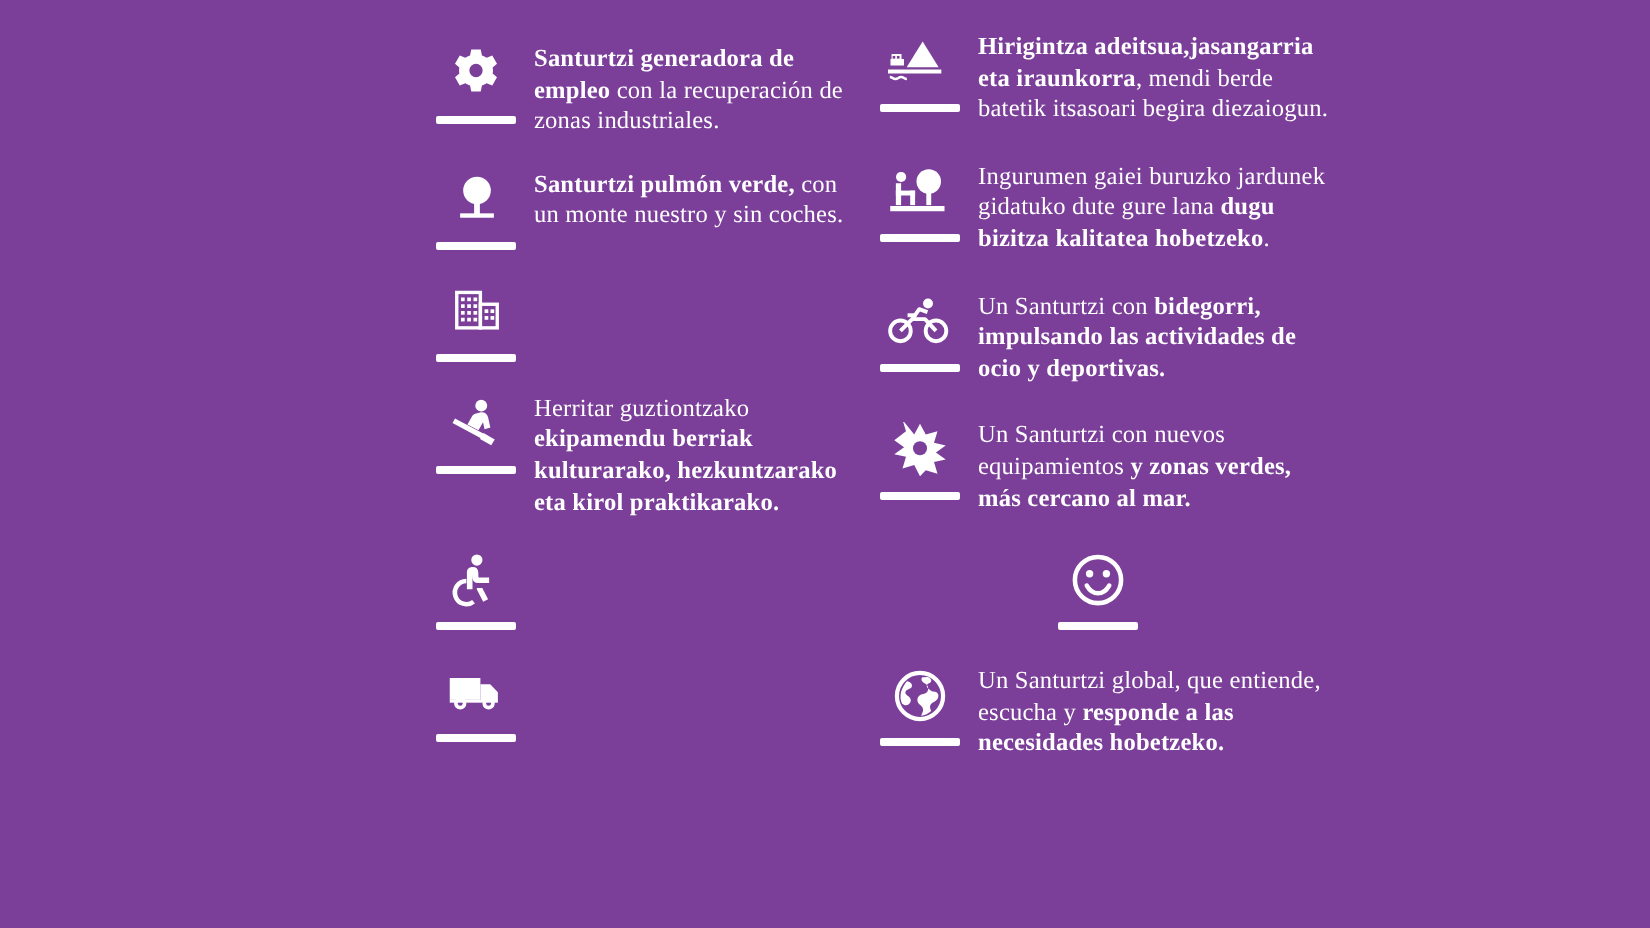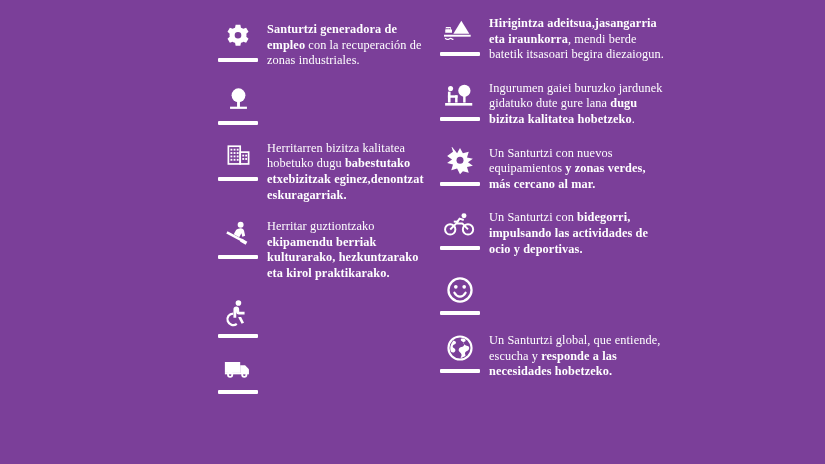--- a/index.html
+++ b/index.html
@@ -28,21 +28,21 @@
     display: flex;
     flex-direction: row;
     align-items: flex-start;
   }
   .col {
     display: flex;
     flex-direction: column;
     box-sizing: border-box;
   }
   .col-left  { width: 212px; padding-top: 6px; }
-  .col-right { width: 230px; padding-top: 0px; margin-left: 10px; }
+  .col-right { width: 230px; padding-top: 0px; margin-left: 10px; align-items: center; }
 
   .item {
     display: flex;
     flex-direction: row;
     align-items: flex-start;
   }
   .col-left  .item { margin-bottom: 14px; }
   .col-right .item { margin-bottom: 16px; }
 
   .icon-wrap {
@@ -102,20 +102,21 @@
           <div class="icon-wrap">
             <div class="icon-glyph">
               <svg viewBox="0 0 32 32" width="27" height="27">
                 <circle cx="16" cy="11" r="8.2" fill="#fff"></circle>
                 <rect x="14.3" y="16" width="3.4" height="10" fill="#fff"></rect>
                 <rect x="6" y="24.5" width="20" height="2.6" fill="#fff"></rect>
               </svg>
             </div>
             <div class="icon-rule"></div>
           </div>
+          <div class="item-text"><b>Santurtzi pulmón verde,</b><span> con un monte nuestro y sin coches.</span></div>
         </div>
         <div class="item">
           <div class="icon-wrap">
             <div class="icon-glyph">
               <svg viewBox="0 0 32 32" width="27" height="27">
                 <rect x="4" y="5" width="14" height="21" fill="none" stroke="#fff" stroke-width="2"></rect>
                 <rect x="18" y="12" width="10" height="14" fill="none" stroke="#fff" stroke-width="2"></rect>
                 <g fill="#fff">
                   <rect x="6.5" y="8" width="2.2" height="2.2"></rect>
                   <rect x="10.2" y="8" width="2.2" height="2.2"></rect>
@@ -131,21 +132,20 @@
                   <rect x="13.9" y="20" width="2.2" height="2.2"></rect>
                   <rect x="20.5" y="15" width="2.2" height="2.2"></rect>
                   <rect x="24" y="15" width="2.2" height="2.2"></rect>
                   <rect x="20.5" y="19" width="2.2" height="2.2"></rect>
                   <rect x="24" y="19" width="2.2" height="2.2"></rect>
                 </g>
               </svg>
             </div>
             <div class="icon-rule"></div>
           </div>
-          <div class="item-text"><span>Herritarren bizitza kalitatea hobetuko dugu </span><b>babestutako etxebizitzak eginez,denontzat eskuragarriak.</b></div>
         </div>
         <div class="item">
           <div class="icon-wrap">
             <div class="icon-glyph">
               <svg viewBox="0 0 32 32" width="28" height="28">
                 <circle cx="19" cy="5.5" r="3.4" fill="#fff"></circle>
                 <path fill="#fff" d="M17.8 9.6c2.4-.8 4.6.4 5.1 2.6l1.3 5.8-3.3 1-.9-4-2.6 4.6-6.3-3.3 2.9-5.2c.9-.7 2-1.2 3.8-1.5z"></path>
                 <rect x="2" y="17.8" width="22" height="3" fill="#fff" transform="rotate(28 13 19.3)"></rect>
                 <path fill="#fff" d="M20.3 21.2l6.4 3.6-2 3.4-6.4-3.6z"></path>
               </svg>
@@ -214,48 +214,48 @@
                 <rect x="0" y="24" width="31" height="3" fill="#fff"></rect>
               </svg>
             </div>
             <div class="icon-rule"></div>
           </div>
           <div class="item-text"><span>Ingurumen  gaiei buruzko jardunek gidatuko dute gure lana </span><b>dugu bizitza kalitatea hobetzeko</b><span>.</span></div>
         </div>
         <div class="item">
           <div class="icon-wrap">
             <div class="icon-glyph">
-              <svg viewBox="0 0 32 32" width="28" height="28">
-                <path fill="#fff" d="M16 1l3.3 6.2L26 5.3l-2 6.6 6.7 1.5-5.6 4 5.6 4-6.7 1.5 2 6.6-6.7-1.9L16 31l-3.3-6.4-6.7 1.9 2-6.6L1.3 18.4l5.6-4-5.6-4L8 5.3l-2-6.6v.1L12.7 7.2z"></path>
-                <circle cx="16" cy="15" r="4" fill="#7b3f99"></circle>
-              </svg>
-            </div>
-            <div class="icon-rule"></div>
-          </div>
-          <div class="item-text"><span>Un Santurtzi con nuevos equipamientos </span><b>y zonas verdes, más cercano al mar.</b></div>
-        </div>
-        <div class="item">
-          <div class="icon-wrap">
-            <div class="icon-glyph">
               <svg viewBox="0 0 36 28" width="32" height="26">
                 <circle cx="7" cy="19" r="5.8" fill="none" stroke="#fff" stroke-width="2.2"></circle>
                 <circle cx="27" cy="19" r="5.8" fill="none" stroke="#fff" stroke-width="2.2"></circle>
                 <circle cx="22.5" cy="3.6" r="2.8" fill="#fff"></circle>
                 <path fill="none" stroke="#fff" stroke-width="2.2" stroke-linejoin="round" d="M7 19l6.6-6.6h7.2L27 19M13.6 12.4l4-5.6 4.6 1.6"></path>
                 <path fill="none" stroke="#fff" stroke-width="2.2" d="M11 10.2h5"></path>
               </svg>
             </div>
             <div class="icon-rule"></div>
           </div>
           <div class="item-text"><span>Un Santurtzi con </span><b>bidegorri, impulsando las actividades de ocio y deportivas.</b></div>
         </div>
         <div class="item">
           <div class="icon-wrap">
             <div class="icon-glyph">
               <svg viewBox="0 0 32 32" width="28" height="28">
+                <path fill="#fff" d="M16 1l3.3 6.2L26 5.3l-2 6.6 6.7 1.5-5.6 4 5.6 4-6.7 1.5 2 6.6-6.7-1.9L16 31l-3.3-6.4-6.7 1.9 2-6.6L1.3 18.4l5.6-4-5.6-4L8 5.3l-2-6.6v.1L12.7 7.2z"></path>
+                <circle cx="16" cy="15" r="4" fill="#7b3f99"></circle>
+              </svg>
+            </div>
+            <div class="icon-rule"></div>
+          </div>
+          <div class="item-text"><span>Un Santurtzi con nuevos equipamientos </span><b>y zonas verdes, más cercano al mar.</b></div>
+        </div>
+        <div class="item">
+          <div class="icon-wrap">
+            <div class="icon-glyph">
+              <svg viewBox="0 0 32 32" width="28" height="28">
                 <circle cx="16" cy="16" r="13.2" fill="none" stroke="#fff" stroke-width="2.6"></circle>
                 <circle cx="11.2" cy="12.4" r="2.1" fill="#fff"></circle>
                 <circle cx="20.8" cy="12.4" r="2.1" fill="#fff"></circle>
                 <path fill="none" stroke="#fff" stroke-width="2.6" stroke-linecap="round" d="M9.6 19.2c1.7 3 4 4.4 6.4 4.4s4.7-1.4 6.4-4.4"></path>
               </svg>
             </div>
             <div class="icon-rule"></div>
           </div>
         </div>
         <div class="item">

